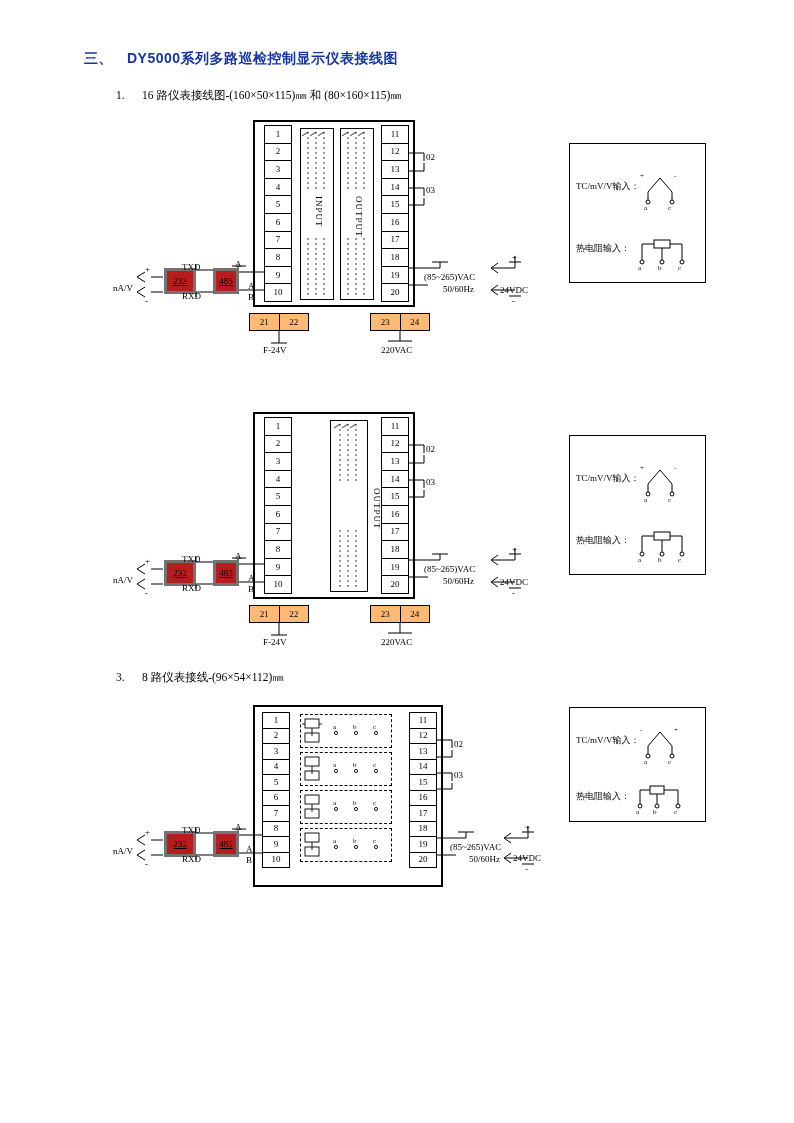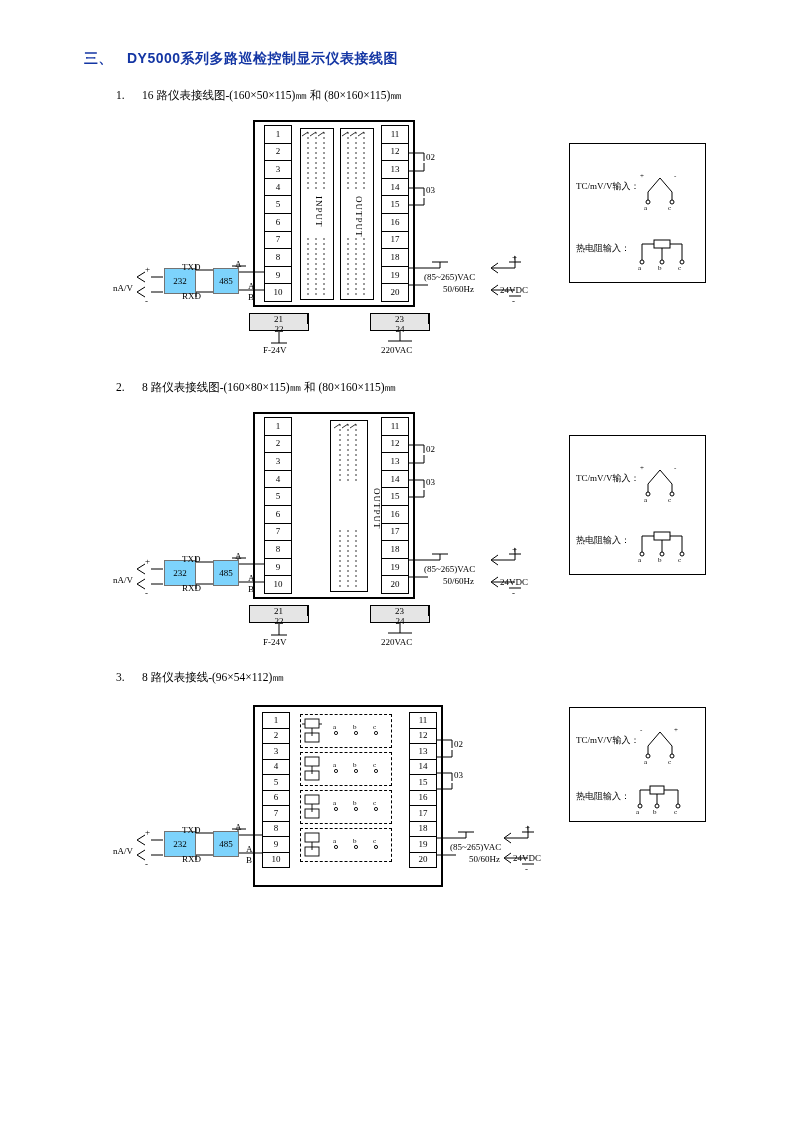--- a/index.html
+++ b/index.html
@@ -69,23 +69,22 @@
     align-items: center;
     justify-content: center;
     font-family: "Liberation Serif", serif;
   }
   .term-col .cell:last-child { border-bottom: none; }
 
   .hbox {
     position: absolute;
     border: 1px solid #000;
     box-sizing: border-box;
-    background: #e5e5e5;
+    background: #fdba74;
     display: flex;
-    flex-direction: column;
   }
   .hbox .cell {
     flex: 1 1 0;
     border-right: 1px solid #000;
     font-size: 9px;
     display: flex;
     align-items: center;
     justify-content: center;
   }
   .hbox .cell:last-child { border-right: none; }
@@ -103,27 +102,28 @@
     position: absolute;
     writing-mode: vertical-rl;
     font-size: 9px;
     letter-spacing: 1px;
     white-space: nowrap;
     font-family: "Liberation Serif", serif;
   }
 
   .smallbox {
     position: absolute;
-    border: 1px solid #737373;
+    border: 3px solid #737373;
     box-sizing: border-box;
-    background: #7dd3fc;
+    background: #b91c1c;
     display: flex;
     align-items: center;
     justify-content: center;
     font-size: 9px;
+    text-decoration: underline;
   }
 
   .sidepanel {
     position: absolute;
     border: 1px solid #000;
     box-sizing: border-box;
     background: #fff;
   }
   .sidepanel .sp-label {
     position: absolute;
@@ -324,23 +324,20 @@
       <div class="lbl xs" style="left:70px; top:28px;">+</div>
       <div class="lbl xs" style="left:104px; top:28px;">-</div>
       <div class="lbl xs" style="left:74px; top:60px;">a</div>
       <div class="lbl xs" style="left:98px; top:60px;">c</div>
       <div class="lbl xs" style="left:68px; top:120px;">a</div>
       <div class="lbl xs" style="left:88px; top:120px;">b</div>
       <div class="lbl xs" style="left:108px; top:120px;">c</div>
     </div>
   </div>
 
-  <div class="sec-label" style="left:116px; top:380px;">
-    <span class="idx">2.</span><span>8 路仪表接线图-(160×80×115)㎜ 和 (80×160×115)㎜</span>
-  </div>
 
   <div class="diagram" style="left:0px; top:0px;">
 
     <div class="box thick" style="left:253px; top:412px; width:162px; height:187px;"></div>
 
     <div class="term-col" style="left:264px; top:417px; width:28px; height:177px;">
       <div class="cell">1</div>
       <div class="cell">2</div>
       <div class="cell">3</div>
       <div class="cell">4</div>

